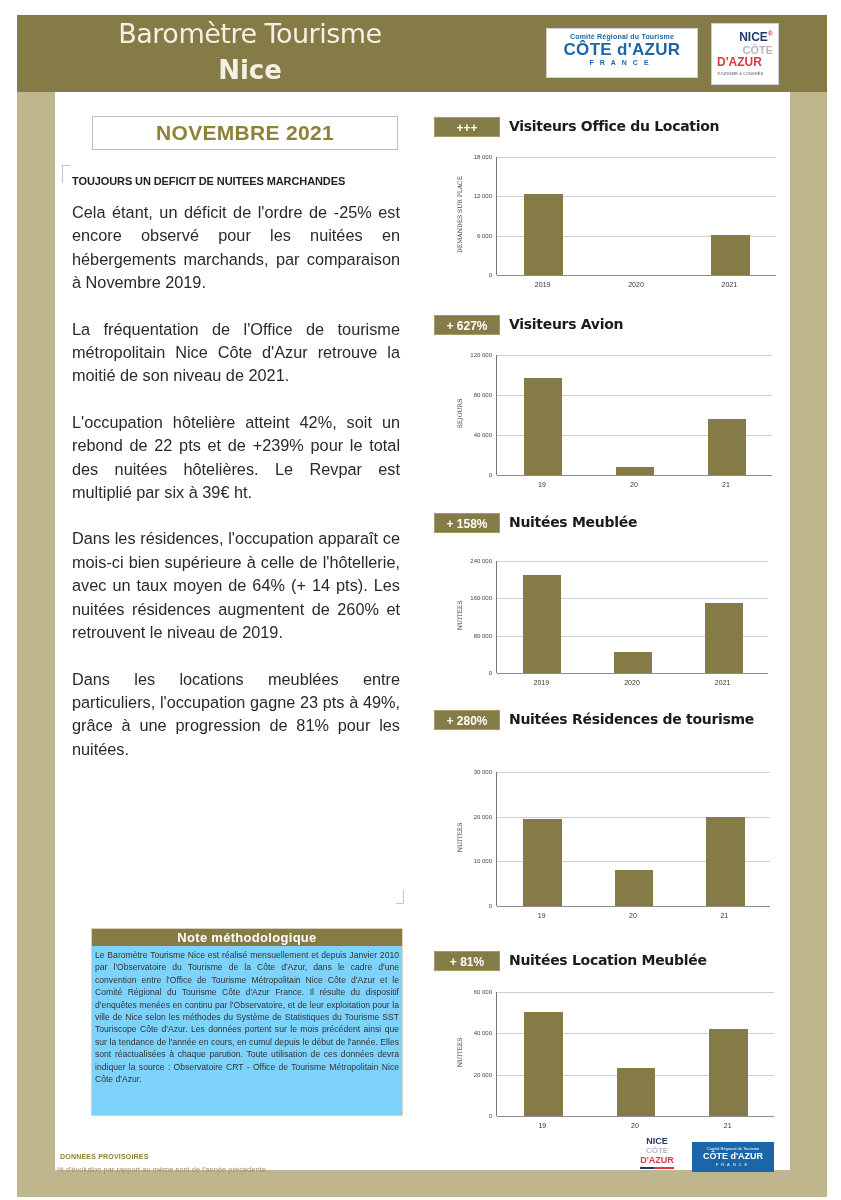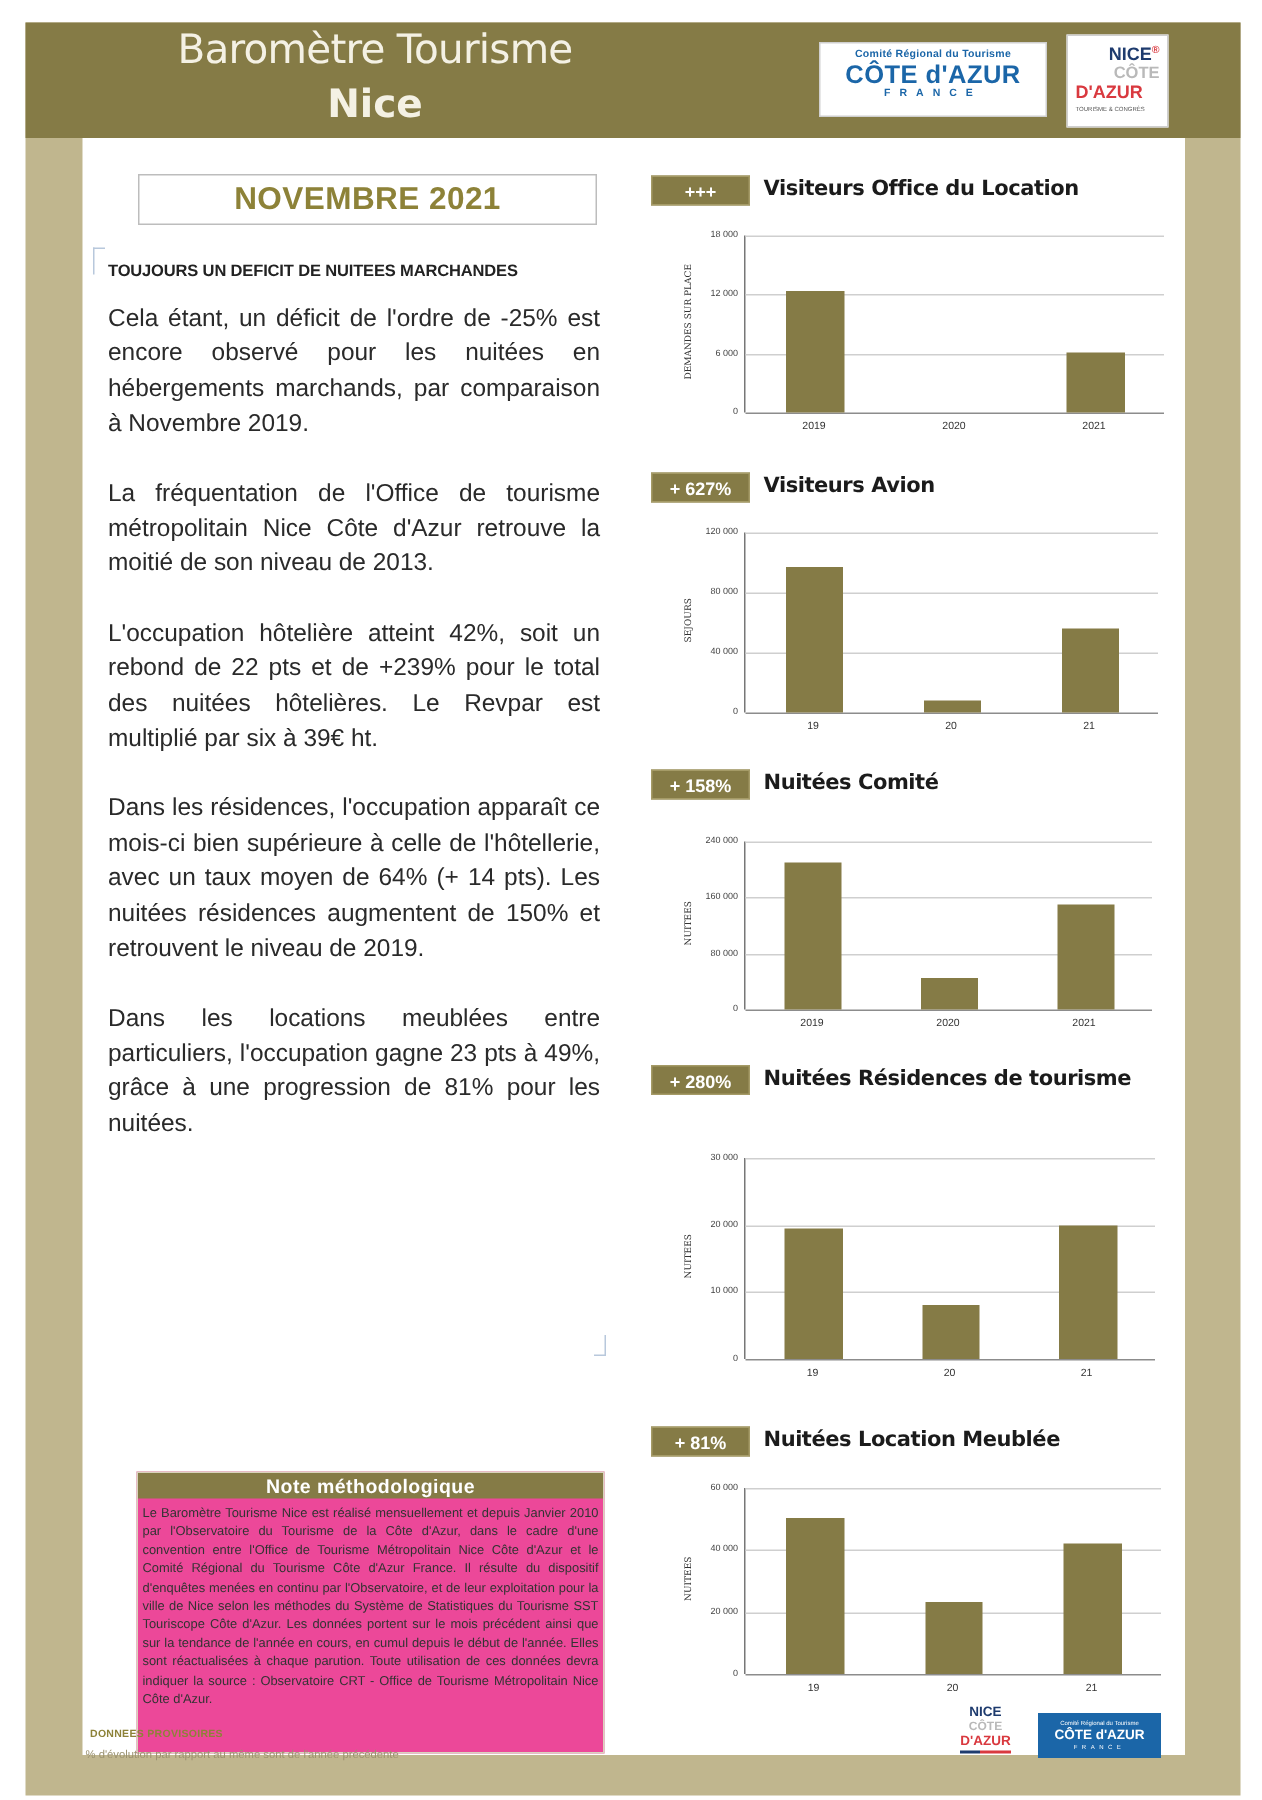--- a/index.html
+++ b/index.html
@@ -25,21 +25,21 @@
 
   .content { position: absolute; left: 55px; top: 92px; width: 735px; height: 1078px; background: #fff; }
 
   .month-box { position: absolute; left: 92px; top: 116px; width: 306px; height: 34px; border: 1px solid #bdbdbd; background: #fff; text-align: center; font-size: 21px; font-weight: bold; color: #8d8238; line-height: 32px; letter-spacing: 0.3px; }
   .corner-tl { position: absolute; left: 62px; top: 165px; width: 8px; height: 18px; border-left: 1px solid #b8c8dc; border-top: 1px solid #b8c8dc; }
   .corner-br { position: absolute; left: 396px; top: 890px; width: 8px; height: 14px; border-right: 1px solid #b8c8dc; border-bottom: 1px solid #b8c8dc; }
   .subhead { position: absolute; left: 72px; top: 175px; font-size: 11px; font-weight: bold; color: #222; letter-spacing: -0.1px; }
   .body-text { position: absolute; left: 72px; top: 201px; width: 328px; font-family: "Liberation Sans", sans-serif; font-size: 16.3px; line-height: 23.4px; color: #2a2a2a; text-align: justify; }
   .body-text p { margin-bottom: 23px; text-align: justify; }
 
-  .note { position: absolute; left: 91px; top: 981px; width: 312px; height: 188px; border: 1px solid #d9d3bd; background: #ec4899; }
+  .note { position: absolute; left: 91px; top: 928px; width: 312px; height: 188px; border: 1px solid #d9d3bd; background: #7dd3fc; }
   .note-title { background: #857b46; color: #fff; font-size: 13px; font-weight: bold; text-align: center; height: 17px; line-height: 17px; letter-spacing: 0.3px; }
   .note-body { padding: 3px 3px 0 3px; font-size: 8.6px; line-height: 12.4px; color: #333; text-align: justify; }
 
   .foot1 { position: absolute; left: 60px; top: 1153px; font-size: 7px; font-weight: bold; color: #8d8238; letter-spacing: 0.2px; }
   .foot2 { position: absolute; left: 57px; top: 1165px; font-size: 7.5px; color: #9b9270; }
 
   .chart { position: absolute; left: 434px; width: 360px; }
   .badge { position: absolute; left: 0; top: 0; width: 66px; height: 20px; background: #857b46; color: #fff; font-size: 12px; font-weight: bold; text-align: center; line-height: 20px; border: 1px solid #a59b67; }
   .ctitle { position: absolute; left: 75px; top: 1px; font-size: 14px; font-weight: bold; color: #1b1b1b; font-family: "DejaVu Sans", sans-serif; letter-spacing: -0.3px; white-space: nowrap; }
   .plot { position: absolute; left: 62px; border-left: 1px solid #777; }
@@ -81,23 +81,23 @@
   <div class="n4">TOURISME &amp; CONGRÈS</div>
 </div>
 
 <div class="content"></div>
 
 <div class="month-box">NOVEMBRE 2021</div>
 <div class="corner-tl"></div>
 <div class="subhead">TOUJOURS UN DEFICIT DE NUITEES MARCHANDES</div>
 <div class="body-text">
   <p>Cela étant, un déficit de l'ordre de -25% est encore observé pour les nuitées en hébergements marchands, par comparaison à Novembre 2019.</p>
-  <p>La fréquentation de l'Office de tourisme métropolitain Nice Côte d'Azur retrouve la moitié de son niveau de 2013.</p>
+  <p>La fréquentation de l'Office de tourisme métropolitain Nice Côte d'Azur retrouve la moitié de son niveau de 2021.</p>
   <p>L'occupation hôtelière atteint 42%, soit un rebond de 22 pts et de +239% pour le total des nuitées hôtelières. Le Revpar est multiplié par six à 39€ ht.</p>
-  <p>Dans les résidences, l'occupation apparaît ce mois-ci bien supérieure à celle de l'hôtellerie, avec un taux moyen de 64% (+ 14 pts). Les nuitées résidences augmentent de 150% et retrouvent le niveau de 2019.</p>
+  <p>Dans les résidences, l'occupation apparaît ce mois-ci bien supérieure à celle de l'hôtellerie, avec un taux moyen de 64% (+ 14 pts). Les nuitées résidences augmentent de 260% et retrouvent le niveau de 2019.</p>
   <p>Dans les locations meublées entre particuliers, l'occupation gagne 23 pts à 49%, grâce à une progression de 81% pour les nuitées.</p>
 </div>
 <div class="corner-br"></div>
 
 <div class="note">
   <div class="note-title">Note méthodologique</div>
   <div class="note-body">Le Baromètre Tourisme Nice est réalisé mensuellement et depuis Janvier 2010 par l'Observatoire du Tourisme de la Côte d'Azur, dans le cadre d'une convention entre l'Office de Tourisme Métropolitain Nice Côte d'Azur et le Comité Régional du Tourisme Côte d'Azur France. Il résulte du dispositif d'enquêtes menées en continu par l'Observatoire, et de leur exploitation pour la ville de Nice selon les méthodes du Système de Statistiques du Tourisme SST Touriscope Côte d'Azur. Les données portent sur le mois précédent ainsi que sur la tendance de l'année en cours, en cumul depuis le début de l'année. Elles sont réactualisées à chaque parution. Toute utilisation de ces données devra indiquer la source : Observatoire CRT - Office de Tourisme Métropolitain Nice Côte d'Azur.</div>
 </div>
 
 <div class="foot1">DONNEES PROVISOIRES</div>
@@ -140,21 +140,21 @@
         <div class="bar" style="left:26.68px; width:38.64px; height:97px; bottom:0;"></div>
         <div class="bar" style="left:118.68px; width:38.64px; height:7.8px; bottom:0;"></div>
         <div class="bar" style="left:210.68px; width:38.64px; height:56.5px; bottom:0;"></div>
       </div>
       <div class="xtick" style="left:78px; top:166px;">19</div>
       <div class="xtick" style="left:170px; top:166px;">20</div>
       <div class="xtick" style="left:262px; top:166px;">21</div>
     </div>
     <div class="chart" style="top: 513px; height: 190px;">
       <div class="badge">+ 158%</div>
-      <div class="ctitle">Nuitées Comité</div>
+      <div class="ctitle">Nuitées Meublée</div>
       <div class="ylabel" style="left:-30px; top:99px; width:110px;">NUITEES</div>
       <div class="ytick" style="left:8px; top:160px;">0</div>
       <div class="ytick" style="left:8px; top:122.66666666666666px;">80 000</div>
       <div class="ytick" style="left:8px; top:85.33333333333333px;">160 000</div>
       <div class="ytick" style="left:8px; top:48px;">240 000</div>
       <div class="plot" style="top:48px; height:112px; width:272px;">
         <div class="gridline base" style="top:112px;"></div>
         <div class="gridline" style="top:74.66666666666666px;"></div>
         <div class="gridline" style="top:37.33333333333333px;"></div>
         <div class="gridline" style="top:0px;"></div>

